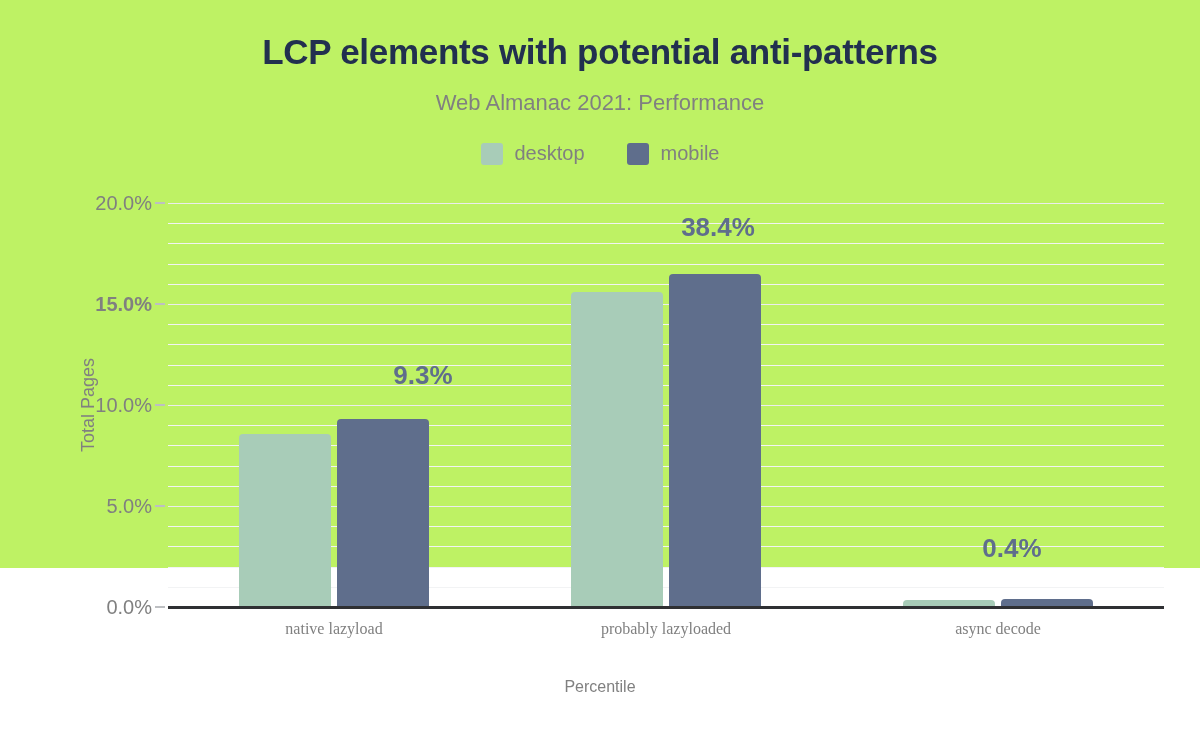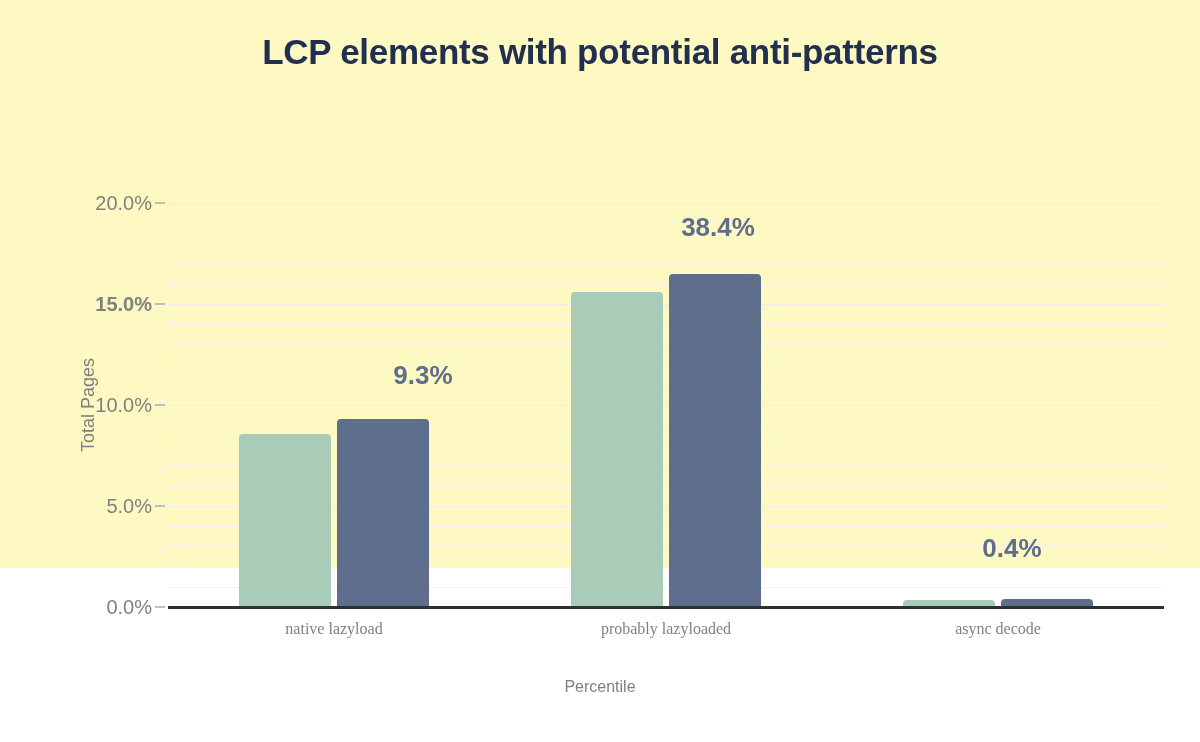--- a/index.html
+++ b/index.html
@@ -2,21 +2,21 @@
 <html><head>
 <meta charset="utf-8">
 <style>
   * { box-sizing: border-box; margin: 0; padding: 0; }
   html, body {
     width: 1200px; height: 742px;
     background: #ffffff;
     font-family: "Liberation Sans", sans-serif;
     overflow: hidden;
   }
-  .figure { position: relative; width: 1200px; height: 568px; background: #fef9c3; }
+  .figure { position: relative; width: 1200px; height: 568px; background: #bef264; }
 
   
   .chart-title {
     position: absolute; left: 0; top: 32px; width: 1200px;
     text-align: center;
     font-size: 35px; font-weight: bold;
     color: #22304f;
     letter-spacing: -0.3px;
     white-space: nowrap;
   }
@@ -114,21 +114,32 @@
     white-space: nowrap;
   }
 </style>
 </head>
 <body>
 
 <div class="figure">
 
   <div class="chart-title">LCP elements with potential anti-patterns</div>
 
+  <div class="chart-subtitle">Web Almanac 2021: Performance</div>
 
+  <div class="legend" id="legend">
+      <div class="legend-item">
+        <span class="legend-swatch" style="background: rgb(168, 204, 184);"></span>
+        <span class="legend-label">desktop</span>
+      </div>
+      <div class="legend-item">
+        <span class="legend-swatch" style="background: rgb(95, 110, 140);"></span>
+        <span class="legend-label">mobile</span>
+      </div>
+    </div>
 
   <div class="y-axis-title-wrap">
     <div class="y-axis-title">Total Pages</div>
   </div>
 
   <div id="yticks">
       <div class="ytick-label" style="top: 607px;">0.0%</div>
       <div class="ytick-mark" style="top: 607px;"></div>
       <div class="ytick-label" style="top: 506px;">5.0%</div>
       <div class="ytick-mark" style="top: 506px;"></div>

